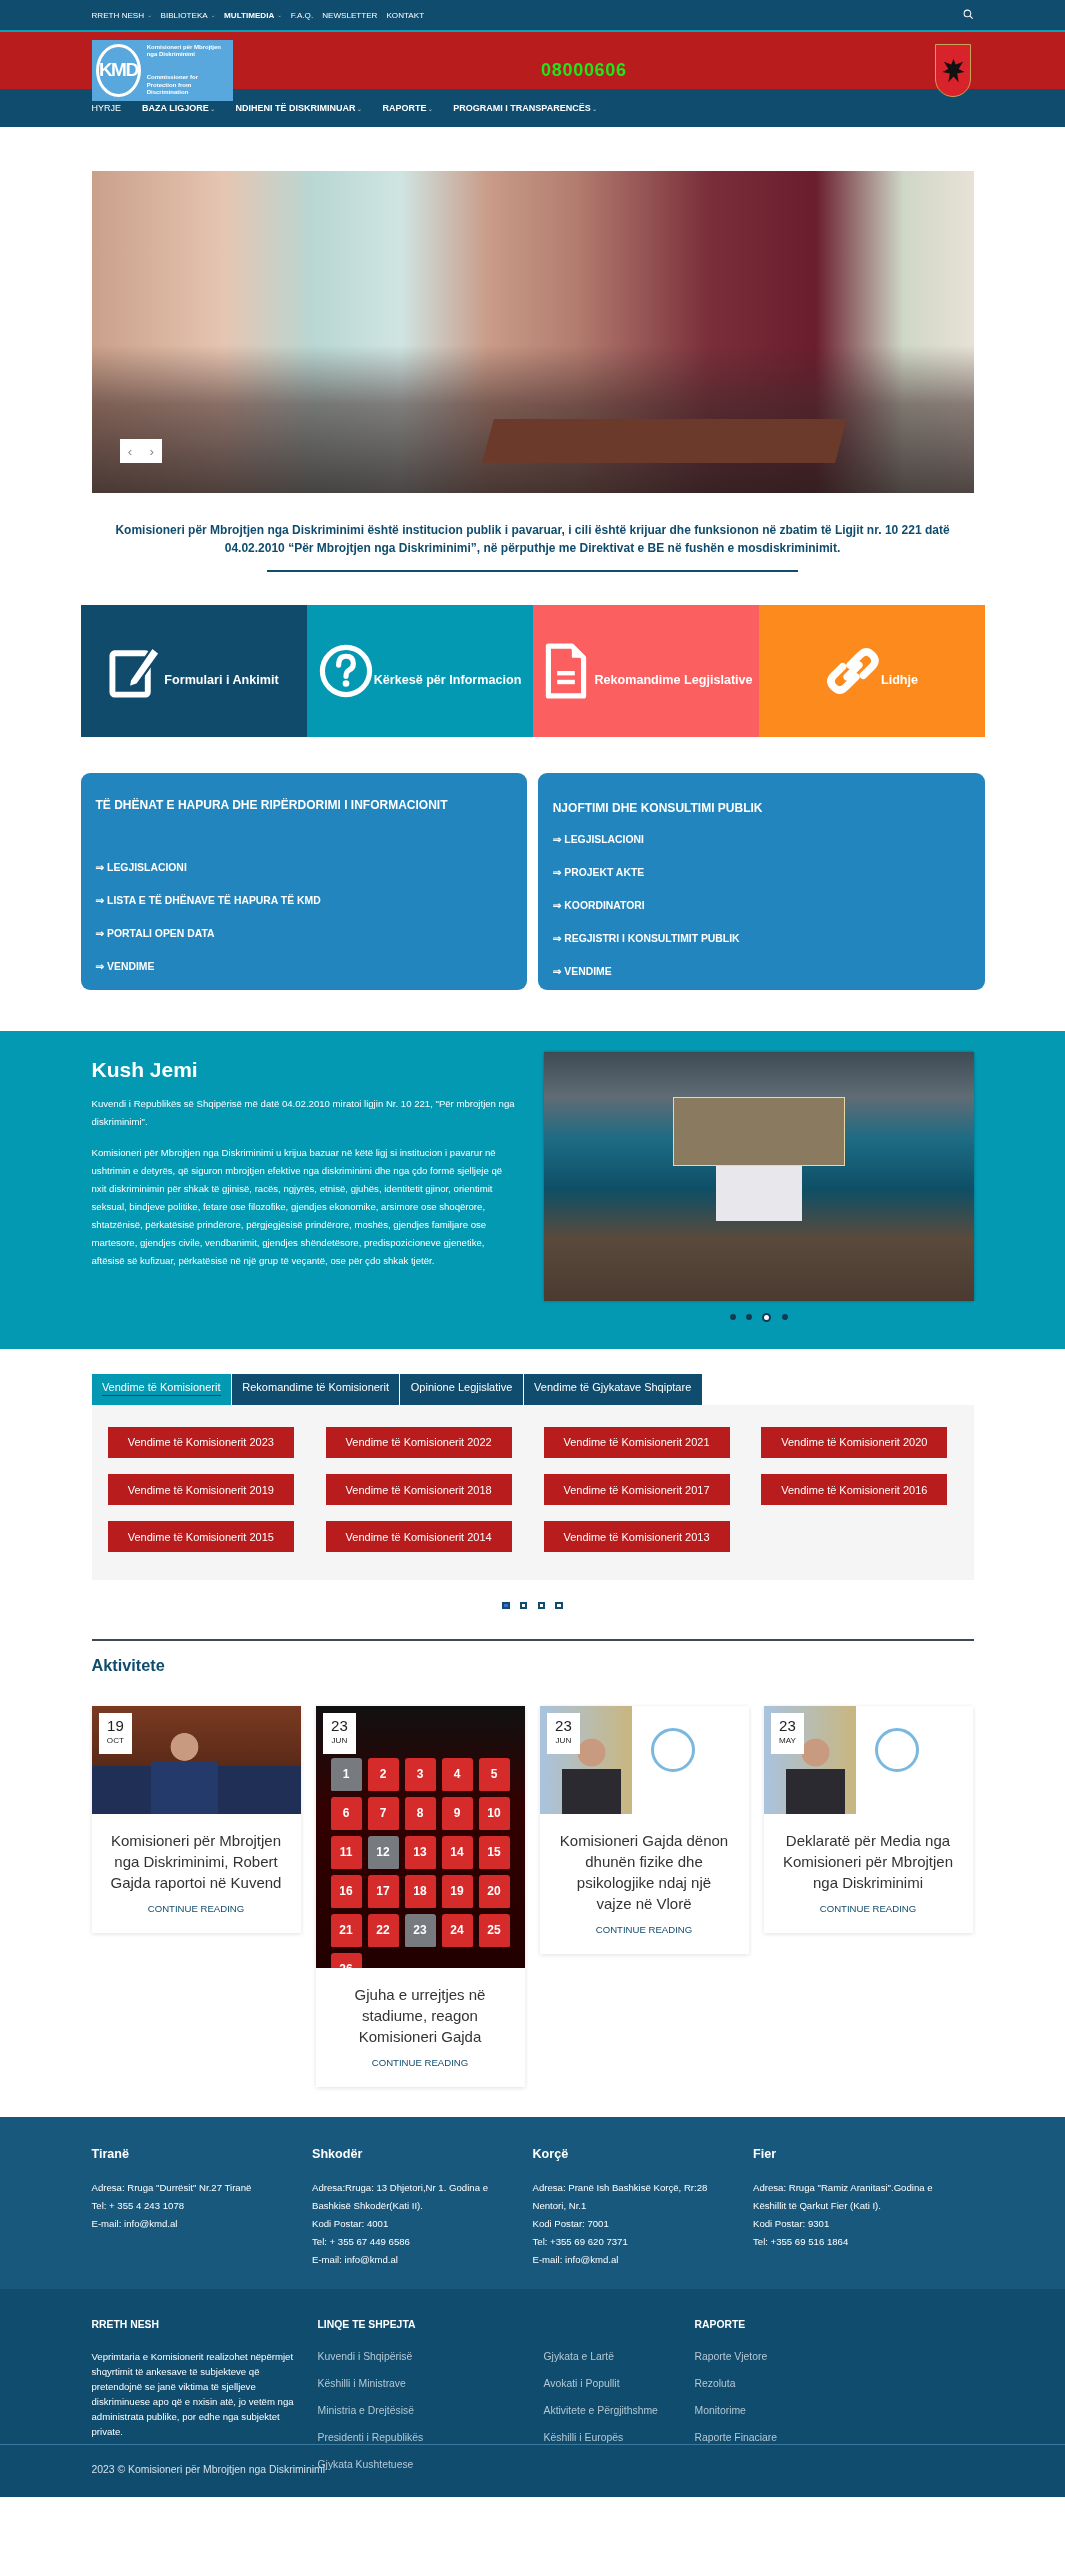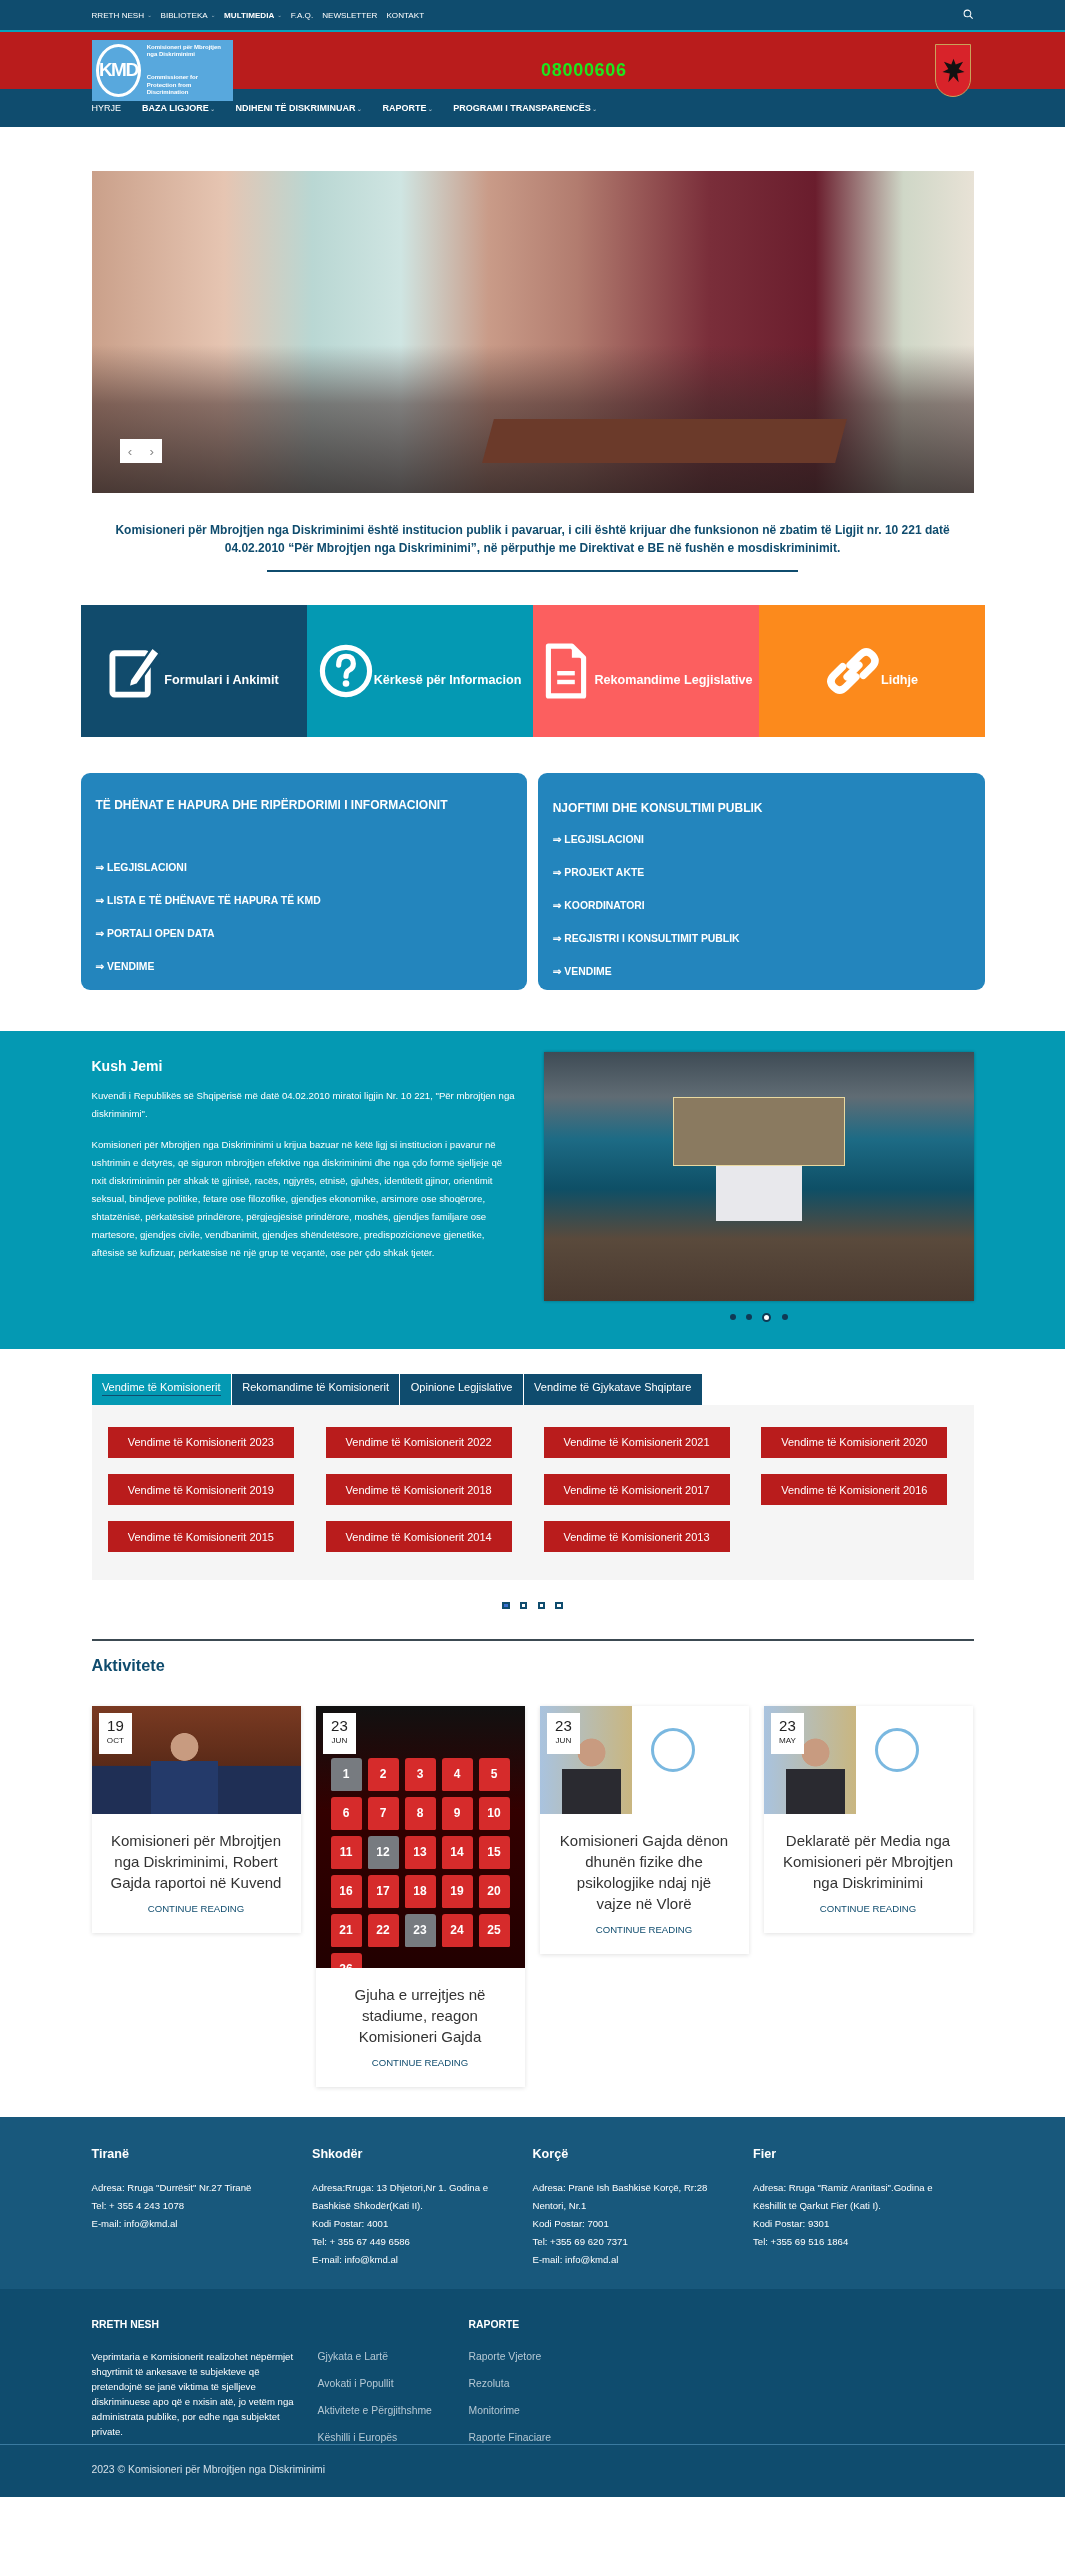--- a/index.html
+++ b/index.html
@@ -55,21 +55,21 @@
 .infobox li{font-weight:bold;font-size:10.4px;text-transform:uppercase}
 .ib-left ul{margin-top:49px}
 .ib-left li{margin-bottom:21px}
 .ib-right ul{margin-top:18px}
 .ib-right li{margin-bottom:21px}
 
 
 .about{background:#0499b3;margin-top:41px;height:318px}
 .about .wrap{display:flex;gap:25px;padding-top:27px}
 .about-text{width:430px;color:#fff}
-.about-text h2{font-size:14px;font-weight:bold}
+.about-text h2{font-size:21px;font-weight:bold}
 .about-text p{font-size:9.6px;line-height:18px;margin-top:13.3px}
 .about-media{width:432px}
 .about-img{height:249px;margin-top:-6px;background:linear-gradient(180deg,#3e4b55 0%,#606c74 18%,#1d6b85 35%,#0e4f66 55%,#5a4a3c 75%,#4a3a30 100%);position:relative;box-shadow:0 0 3px rgba(0,0,0,.3)}
 .about-img .ceil{position:absolute;left:30%;right:30%;top:18%;height:28%;background:#8a7a60;border:1.5px solid #e9d9a0}
 .about-img .wall{position:absolute;left:40%;right:40%;top:46%;height:22%;background:#e8e8ec}
 .dots{display:flex;justify-content:center;gap:10.4px;margin-top:13.3px}
 .dot{width:6px;height:6px;border-radius:50%;background:#0f3a55}
 .dot.active{width:9px;height:9px;background:#fff;border:2.2px solid #0f3a55;margin-top:-1.5px}
 
 
@@ -428,20 +428,28 @@
     </div>
   </div>
 </div>
 
 <div class="footer-mid">
   <div class="wrap">
     <div class="fm-col" style="width:226px;padding-right:15px">
       <h5>RRETH NESH</h5>
       <p>Veprimtaria e Komisionerit realizohet nëpërmjet shqyrtimit të ankesave të subjekteve që pretendojnë se janë viktima të sjelljeve diskriminuese apo që e nxisin atë, jo vetëm nga administrata publike, por edhe nga subjektet private.</p>
     </div>
+    <div class="fm-col" style="width:226px">
+      <h5>LINQE TE SHPEJTA</h5>
+      <div class="lnk">Kuvendi i Shqipërisë</div>
+      <div class="lnk">Këshilli i Ministrave</div>
+      <div class="lnk">Ministria e Drejtësisë</div>
+      <div class="lnk">Presidenti i Republikës</div>
+      <div class="lnk">Gjykata Kushtetuese</div>
+    </div>
     <div class="fm-col" style="width:151px;padding-right:22px">
       <h5></h5>
       <div class="lnk">Gjykata e Lartë</div>
       <div class="lnk">Avokati i Popullit</div>
       <div class="lnk">Aktivitete e Përgjithshme</div>
       <div class="lnk">Këshilli i Europës</div>
     </div>
     <div class="fm-col">
       <h5>RAPORTE</h5>
       <div class="lnk" style="margin-bottom:12px">Raporte Vjetore</div>

